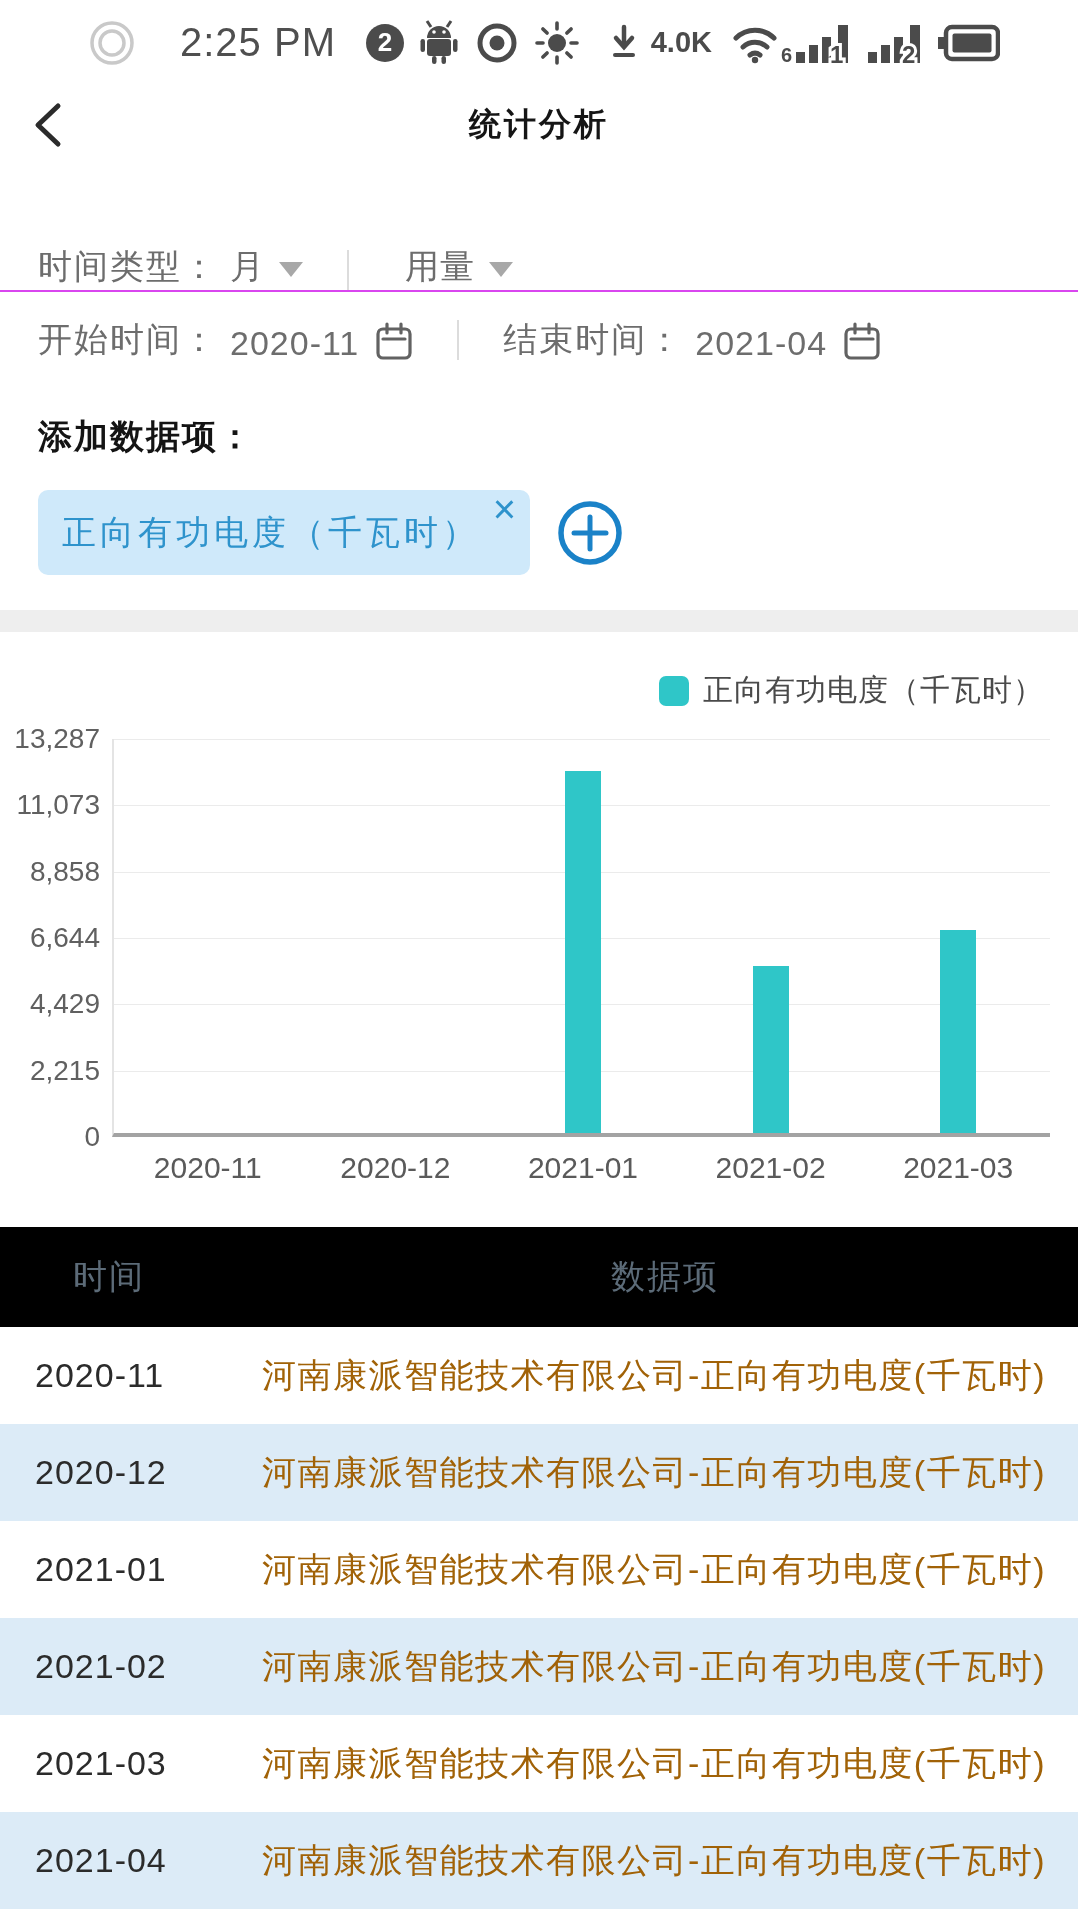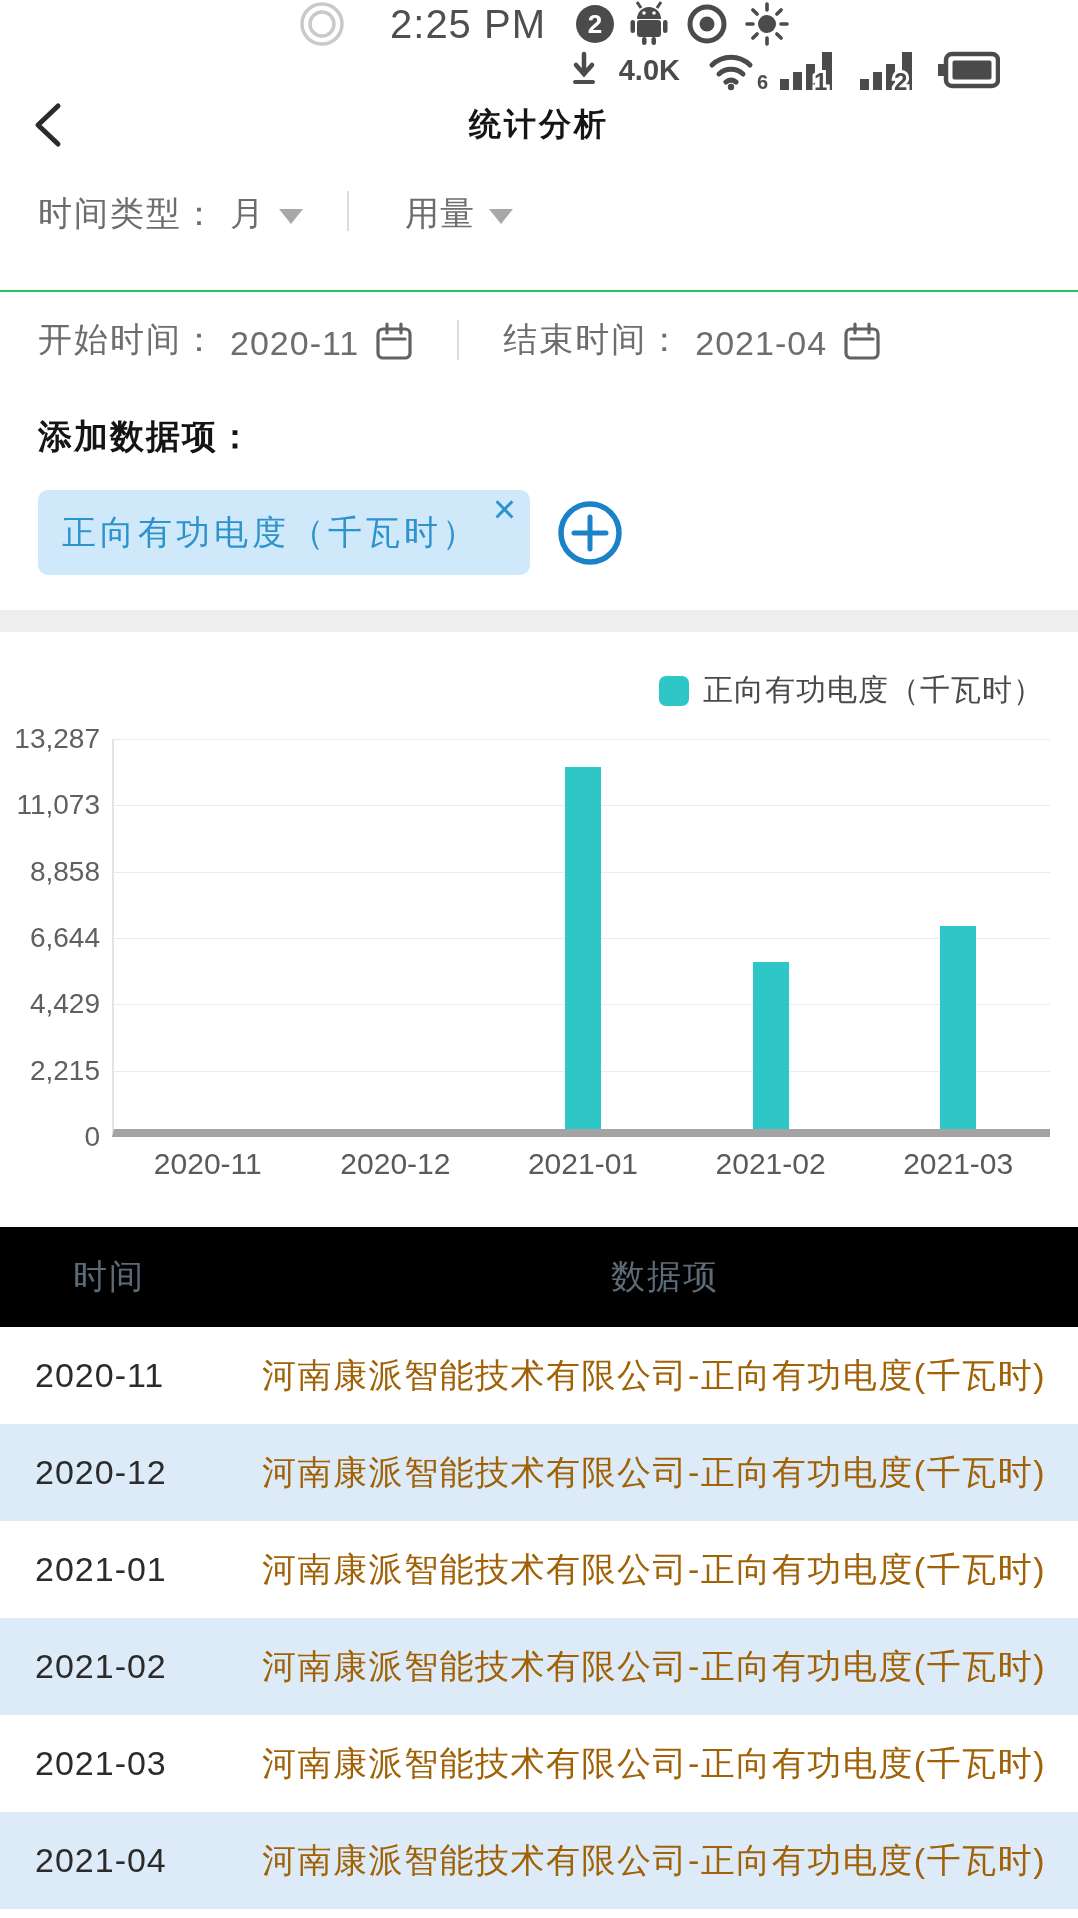--- a/index.html
+++ b/index.html
@@ -1,37 +1,37 @@
 <!DOCTYPE html>
 <html><head>
 <meta charset="utf-8">
 <style>
   * { margin:0; padding:0; box-sizing:border-box; }
   body { background:#888; font-family:"Liberation Sans","DejaVu Sans",sans-serif; }
   .screen { width:1078px; height:1918px; background:#fff; position:relative; overflow:hidden; margin:0 auto; }
 
   
-  .status-bar { height:85px; display:flex; align-items:center; padding:0 78px 0 88px;flex-direction:column; }
+  .status-bar { height:85px; display:flex; align-items:center; padding:0 78px 0 88px; }
   .sb-left { display:flex; align-items:center; gap:14px; }
-  .sb-right { margin-left:auto; display:flex; align-items:center; gap:22px; }
+  .sb-right { margin-left:auto; display:flex; align-items:center; gap:14px; }
   .sb-time { font-size:40px; color:#4f4f4f; font-weight:500; letter-spacing:1px; margin:0 16px 0 30px; }
   .sb-badge { width:38px; height:38px; border-radius:50%; background:#4b4b4b; color:#fff;
               font-size:26px; font-weight:bold; display:flex; align-items:center; justify-content:center; }
   .sb-speed { font-size:29px; font-weight:bold; color:#4b4b4b; margin-right:4px; }
   .wifi-wrap { position:relative; }
   .wifi-sub { position:absolute; right:-12px; bottom:-2px; font-size:20px; font-weight:bold; color:#4b4b4b; }
 
   
   .app-bar { height:80px; position:relative; display:flex; align-items:center; justify-content:center; }
   .back-btn { position:absolute; left:28px; top:14px; width:44px; height:52px; cursor:pointer; }
   .page-title { font-size:32px; font-weight:bold; color:#151515; letter-spacing:3px; }
 
   
-  .filter-row { height:127px; display:flex; align-items:flex-start; padding:26px 38px 0;
-                border-bottom:2px solid #22c55e; }
+  .filter-row { height:127px; display:flex; align-items:flex-end; padding:26px 38px 0;
+                border-bottom:2px solid #d946ef; }
   .f-label { font-size:34px; color:#6d6d6d; letter-spacing:2px; }
   .f-value { font-size:34px; color:#6d6d6d; margin-left:12px; letter-spacing:1px; }
   .caret-down { width:0; height:0; border-left:12px solid transparent; border-right:12px solid transparent;
                 border-top:15px solid #a8a8a8; margin-left:14px; margin-top:4px; }
   .v-divider { width:2px; height:40px; background:#dcdcdc; margin:0 44px; }
   .f-group { display:flex; align-items:center; cursor:pointer; }
 
   
   .date-row { height:96px; display:flex; align-items:center; padding:0 38px; }
   .d-group { display:flex; align-items:flex-end; cursor:pointer; }
@@ -49,21 +49,21 @@
   .add-button { width:68px; height:68px; background:none; border:none; cursor:pointer; padding:0; }
 
   .gray-band { height:22px; background:#eeeeee; }
 
   
   .chart-card { height:595px; position:relative; background:#fff; }
   .legend { position:absolute; top:38px; right:34px; display:flex; align-items:center; gap:14px; cursor:pointer; }
   .legend-swatch { width:30px; height:30px; border-radius:7px; }
   .legend-label { font-size:30px; color:#4a4a4a; letter-spacing:1px; }
   .plot { position:absolute; left:112px; top:107px; width:938px; height:398px;
-          border-left:2px solid #e4e4e4; border-bottom:8px solid #a3a3a3; }
+          border-left:2px solid #e4e4e4; border-bottom:4px solid #a3a3a3; }
   .gridline { position:absolute; left:0; right:0; height:1px; background:#ebebeb; }
   .ytick { position:absolute; left:-112px; width:98px; text-align:right; font-size:28px;
            color:#606060; line-height:32px; }
   .bar { position:absolute; bottom:0; width:36px; }
   .xlabel { position:absolute; top:calc(100% + 18px); text-align:center; font-size:30px; color:#5a5a5a; }
 
   
   .data-table { height:691px; display:flex; flex-direction:column; overflow:hidden; }
   .thead { height:100px; flex:0 0 100px; display:flex; align-items:center;
            font-size:34px; color:#5c6b78; letter-spacing:2px; }

